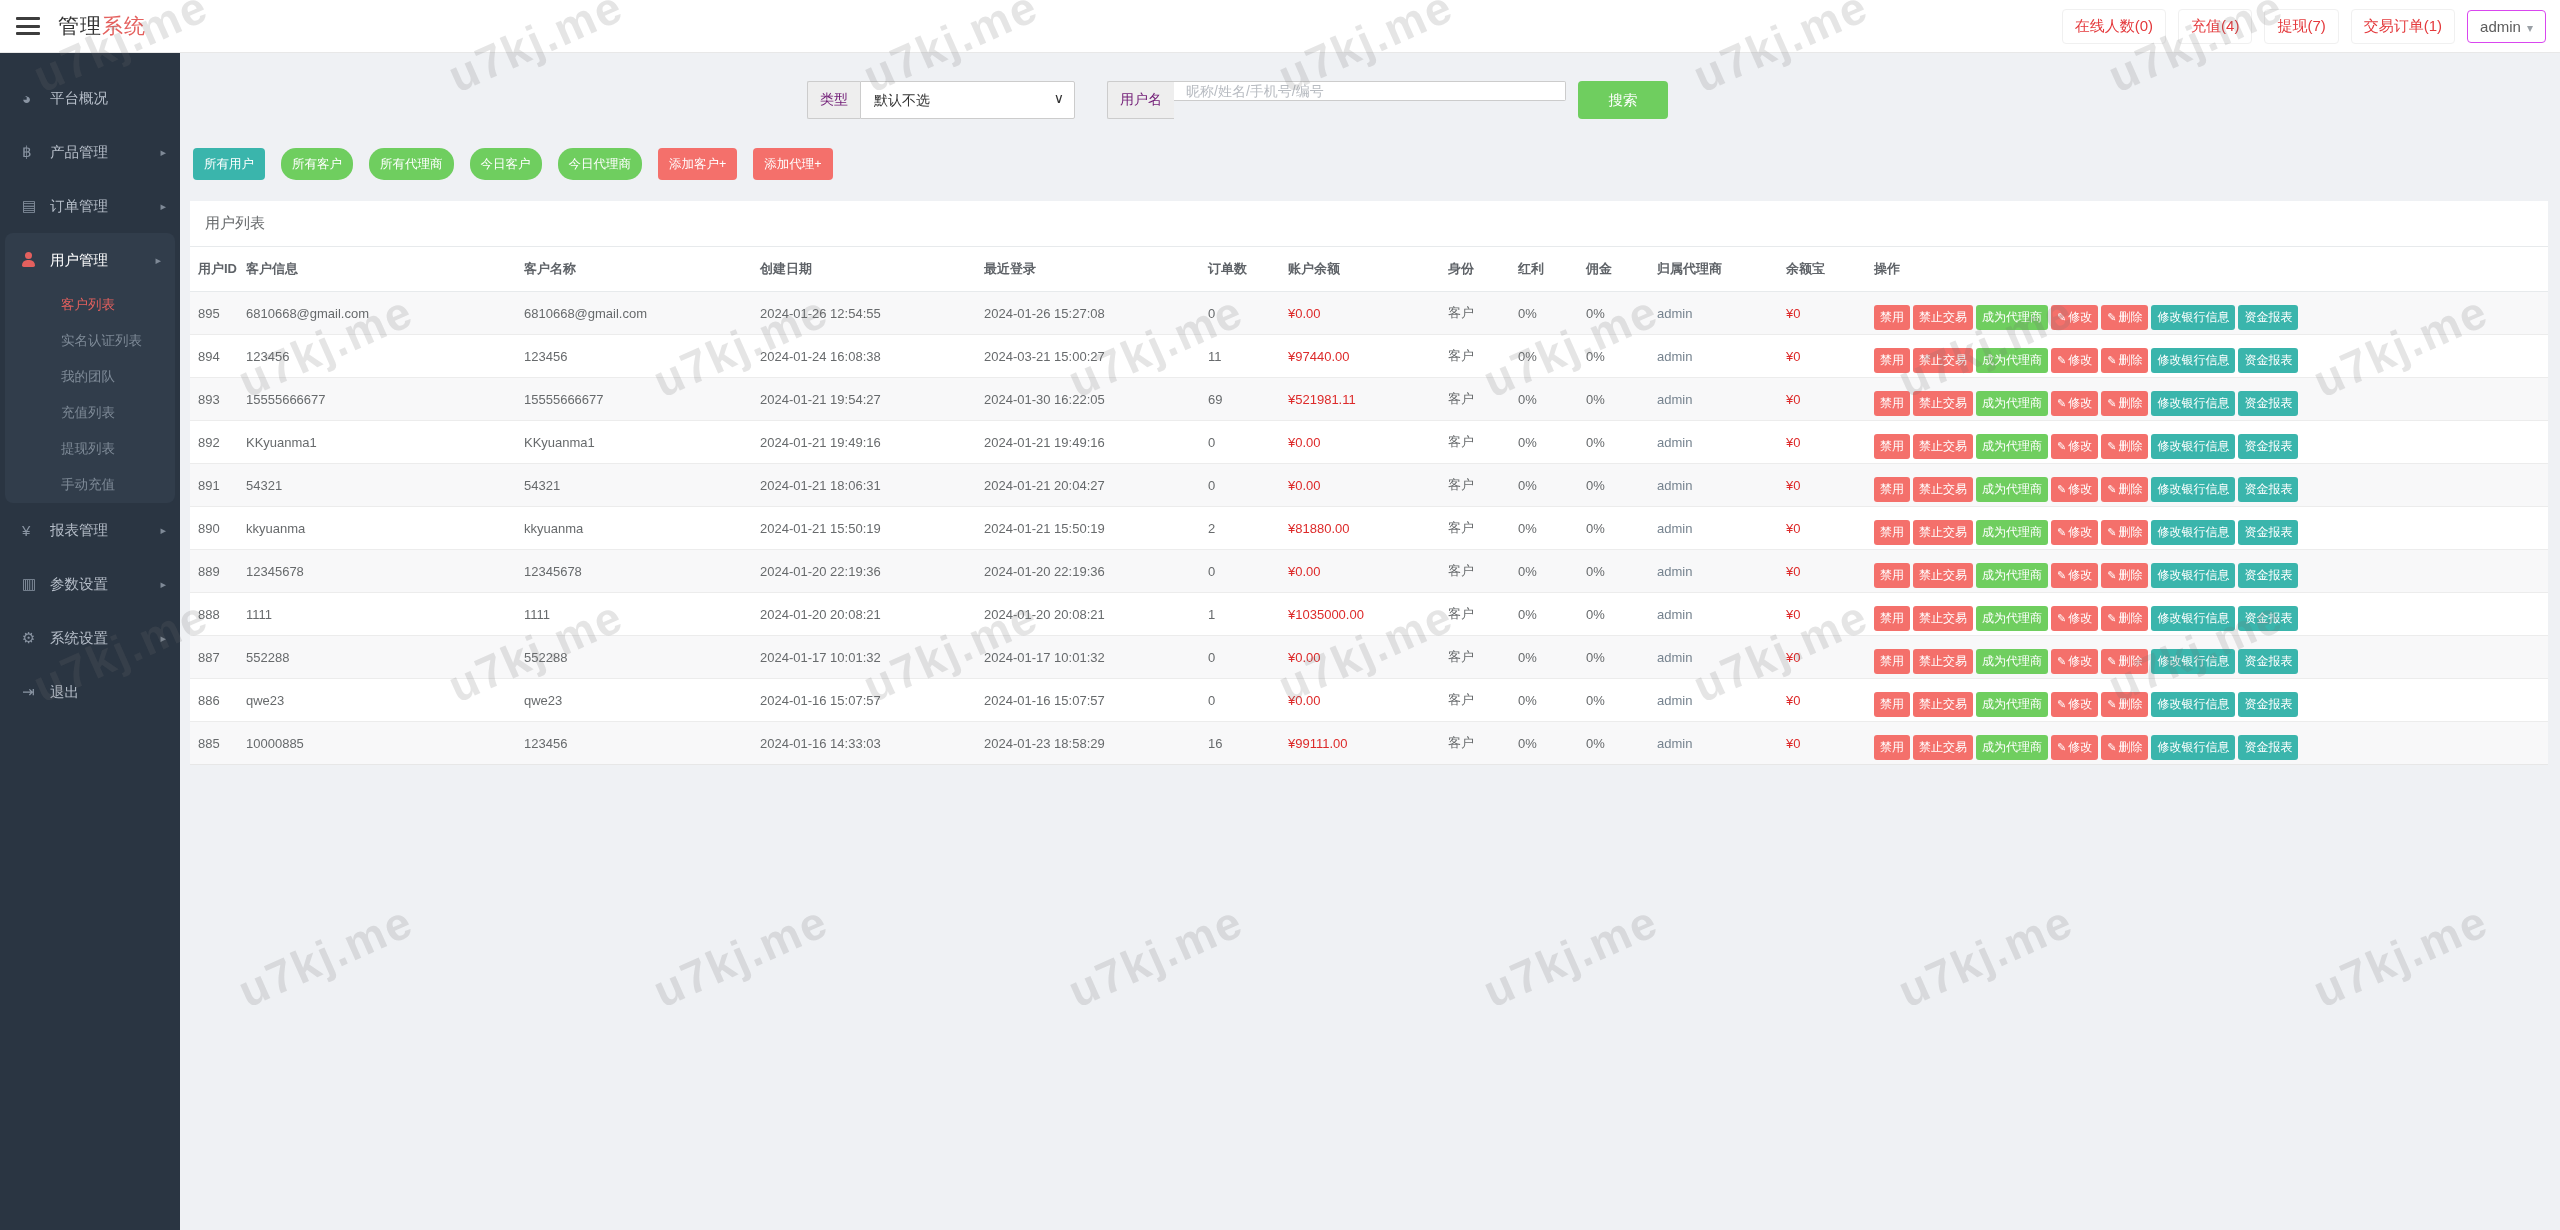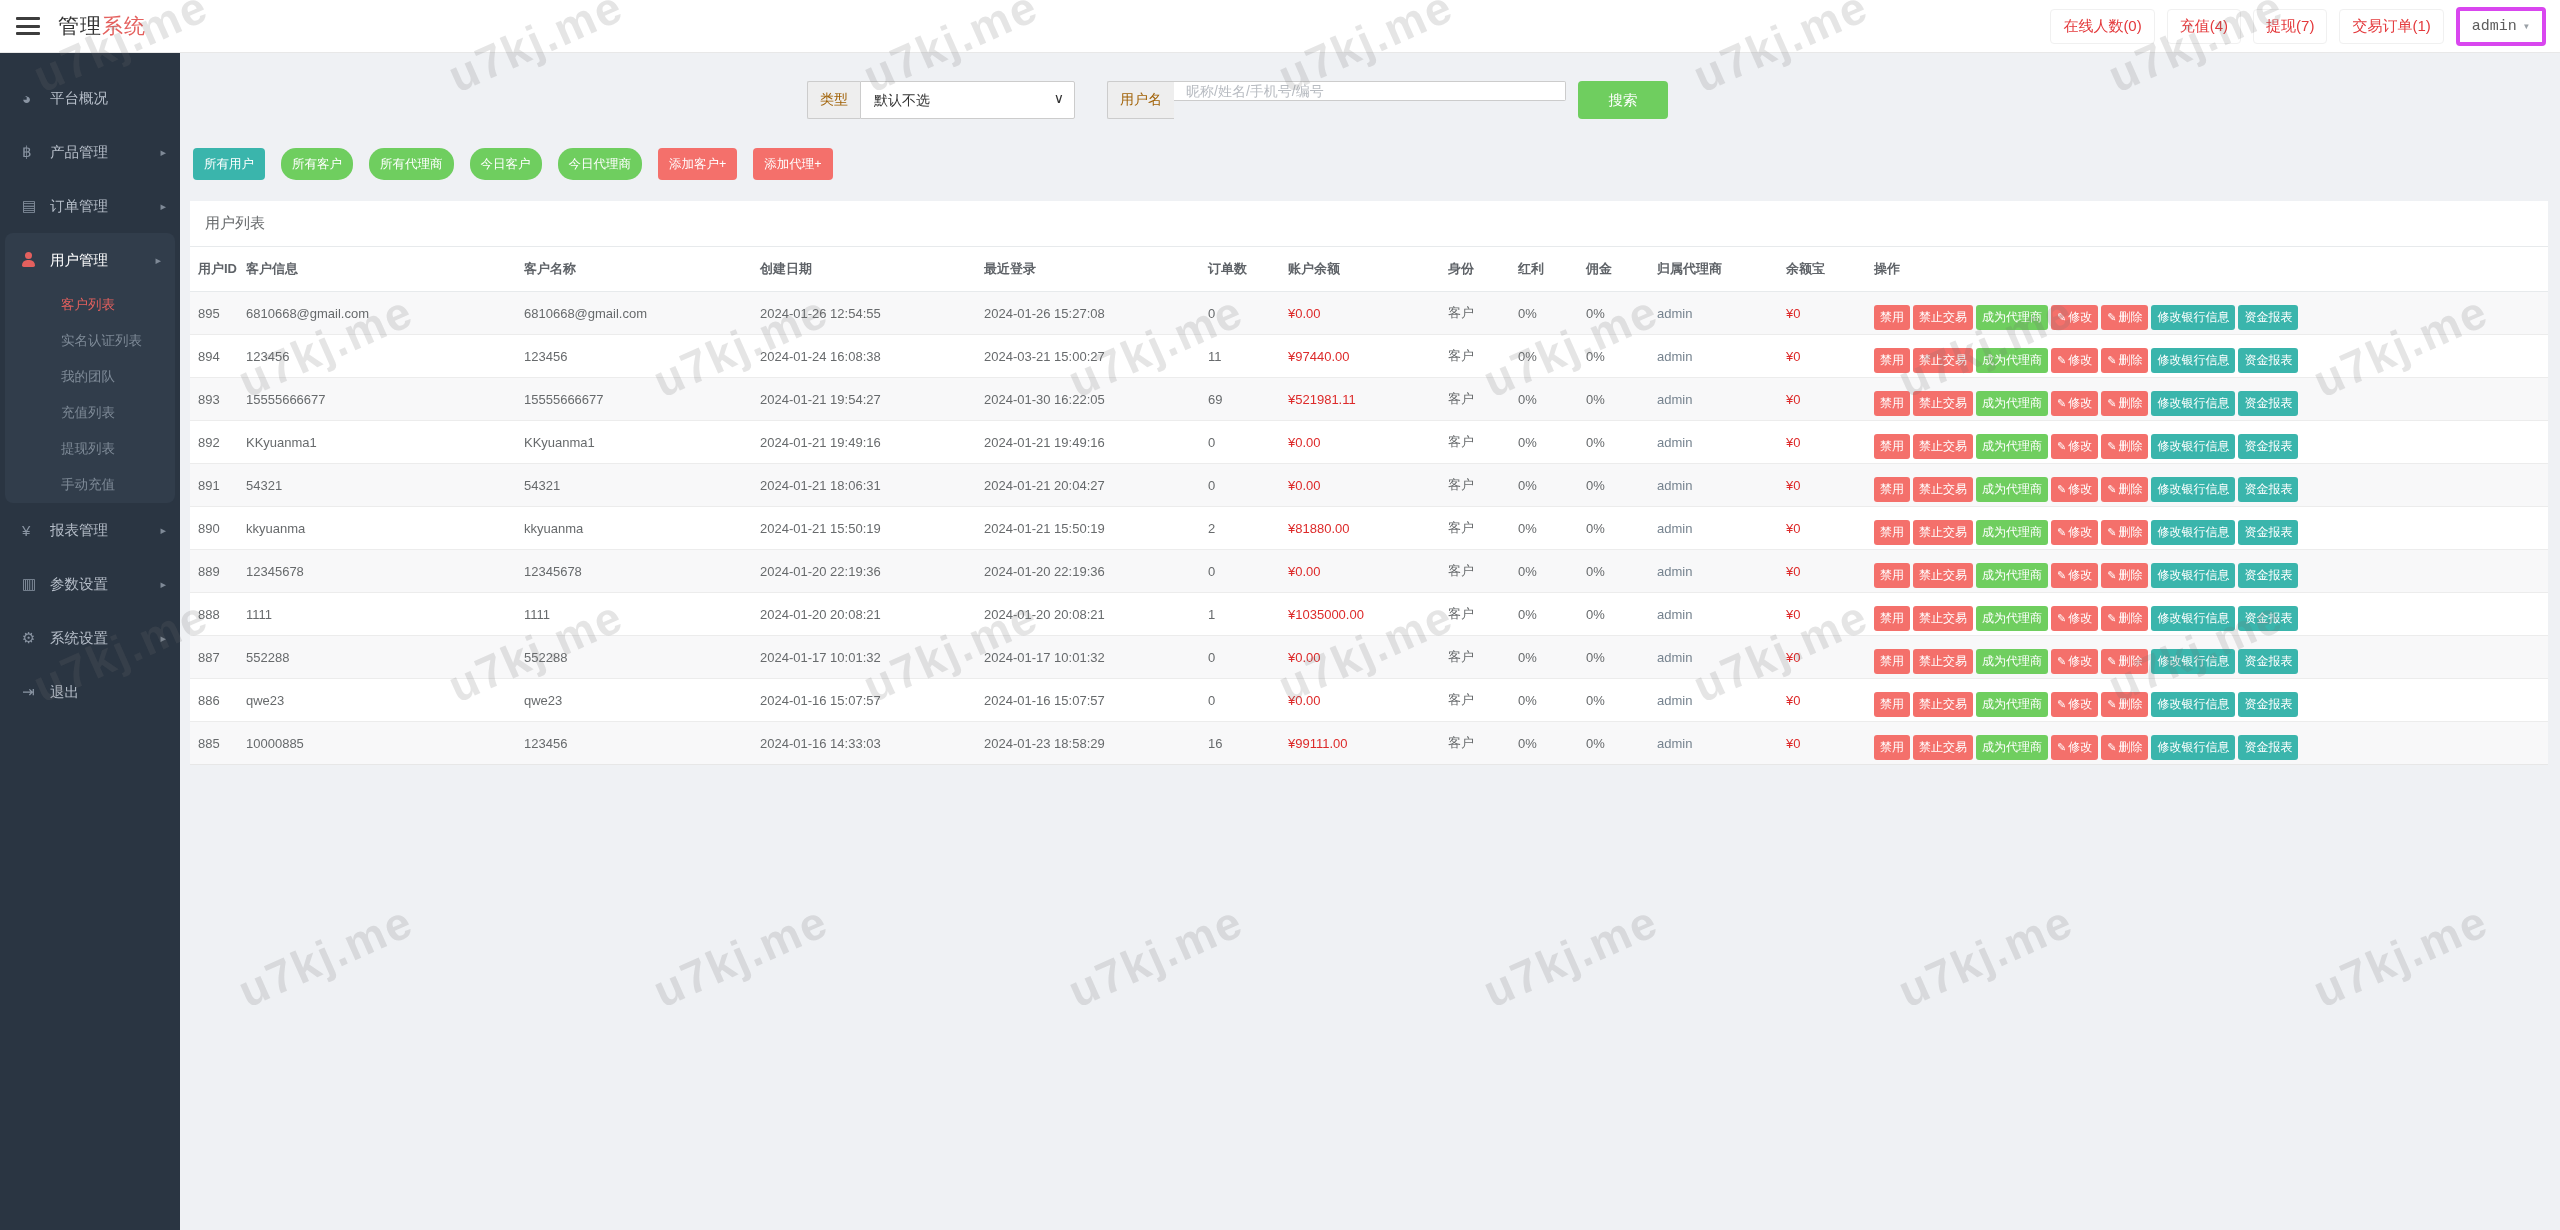--- a/index.html
+++ b/index.html
@@ -17,21 +17,21 @@
   .hamburger { width:24px; height:18px; margin-left:16px; display:flex; flex-direction:column;
                justify-content:space-between; cursor:pointer; }
   .hamburger span { display:block; height:3px; background:#3d3d3d; border-radius:1px; }
   .brand { margin-left:18px; font-size:21px; letter-spacing:1px; }
   .brand .b1 { color:#333; }
   .brand .b2 { color:var(--accent_red,#e4605e); }
   .topbar-right { margin-left:auto; margin-right:14px; display:flex; align-items:center; }
   .top-link { background:#fff; border:1px solid #f0f0f0; border-radius:4px; color:var(--link_red,#e4393c);
               font-size:15px; padding:7px 12px; margin-left:12px; cursor:pointer; }
   .admin-box { color:#5c5c5c; font-size:15px; padding:7px 12px; margin-left:12px;
-               border:4px solid #d946ef; border-radius:4px; cursor:pointer;font-family:Liberation Mono, monospace; }
+               border:1px solid #d946ef; border-radius:4px; cursor:pointer; }
   .admin-box .caret { color:#9aa0a6; font-size:12px; margin-left:6px; }
 
   
   .sidebar { position:absolute; top:53px; left:0; width:180px; height:1177px;
              background:var(--sidebar_bg,#2a3542); z-index:5; padding-top:18px; }
   .nav-item { height:54px; display:flex; align-items:center; padding-left:22px;
               color:#b6bec9; font-size:14.5px; cursor:pointer; position:relative; }
   .nav-item .nav-icon { width:28px; color:#8a95a3; font-size:15px; }
   .nav-item.active { color:#fff; }
   .nav-item.active .nav-icon { color:#e4605e; }
@@ -47,21 +47,21 @@
   .icon-person::before { content:""; position:absolute; left:3px; top:0; width:7px; height:7px;
                          border-radius:50%; background:currentColor; }
   .icon-person::after { content:""; position:absolute; left:0; top:8px; width:13px; height:7px;
                         border-radius:6px 6px 2px 2px; background:currentColor; }
 
   
   .main { position:absolute; top:53px; left:180px; width:2380px; height:1177px; }
 
   .filter-bar { display:flex; align-items:center; margin-top:28px; padding-left:627px; height:38px; }
   .input-group { display:flex; height:38px; }
-  .addon { background:#eee; border:1px solid #ccc; border-right:none; color:#a16207; font-size:14px;
+  .addon { background:#eee; border:1px solid #ccc; border-right:none; color:#701a75; font-size:14px;
            display:flex; align-items:center; padding:15px 12px; border-radius:2px 0 0 2px; }
   .sel-wrap { position:relative;border-radius:9px; }
   .sel-wrap select { appearance:none; -webkit-appearance:none; width:215px; height:38px;
            border:1px solid #ccc; background:#fff; color:#333; font-size:14px; padding:0 28px 0 13px;
            border-radius:0 2px 2px 0; font-family:inherit; }
   .sel-caret { position:absolute; right:11px; top:9px; color:#333; font-size:14px; pointer-events:none; }
   .group-user { margin-left:32px; }
   .group-user input { width:392px; height:20px; border:1px solid #ccc; border-left:none; padding:0 12px;
            font-size:14px; color:#333; border-radius:0 2px 2px 0; font-family:inherit; }
   .group-user input::placeholder { color:#b8bcc2; }

